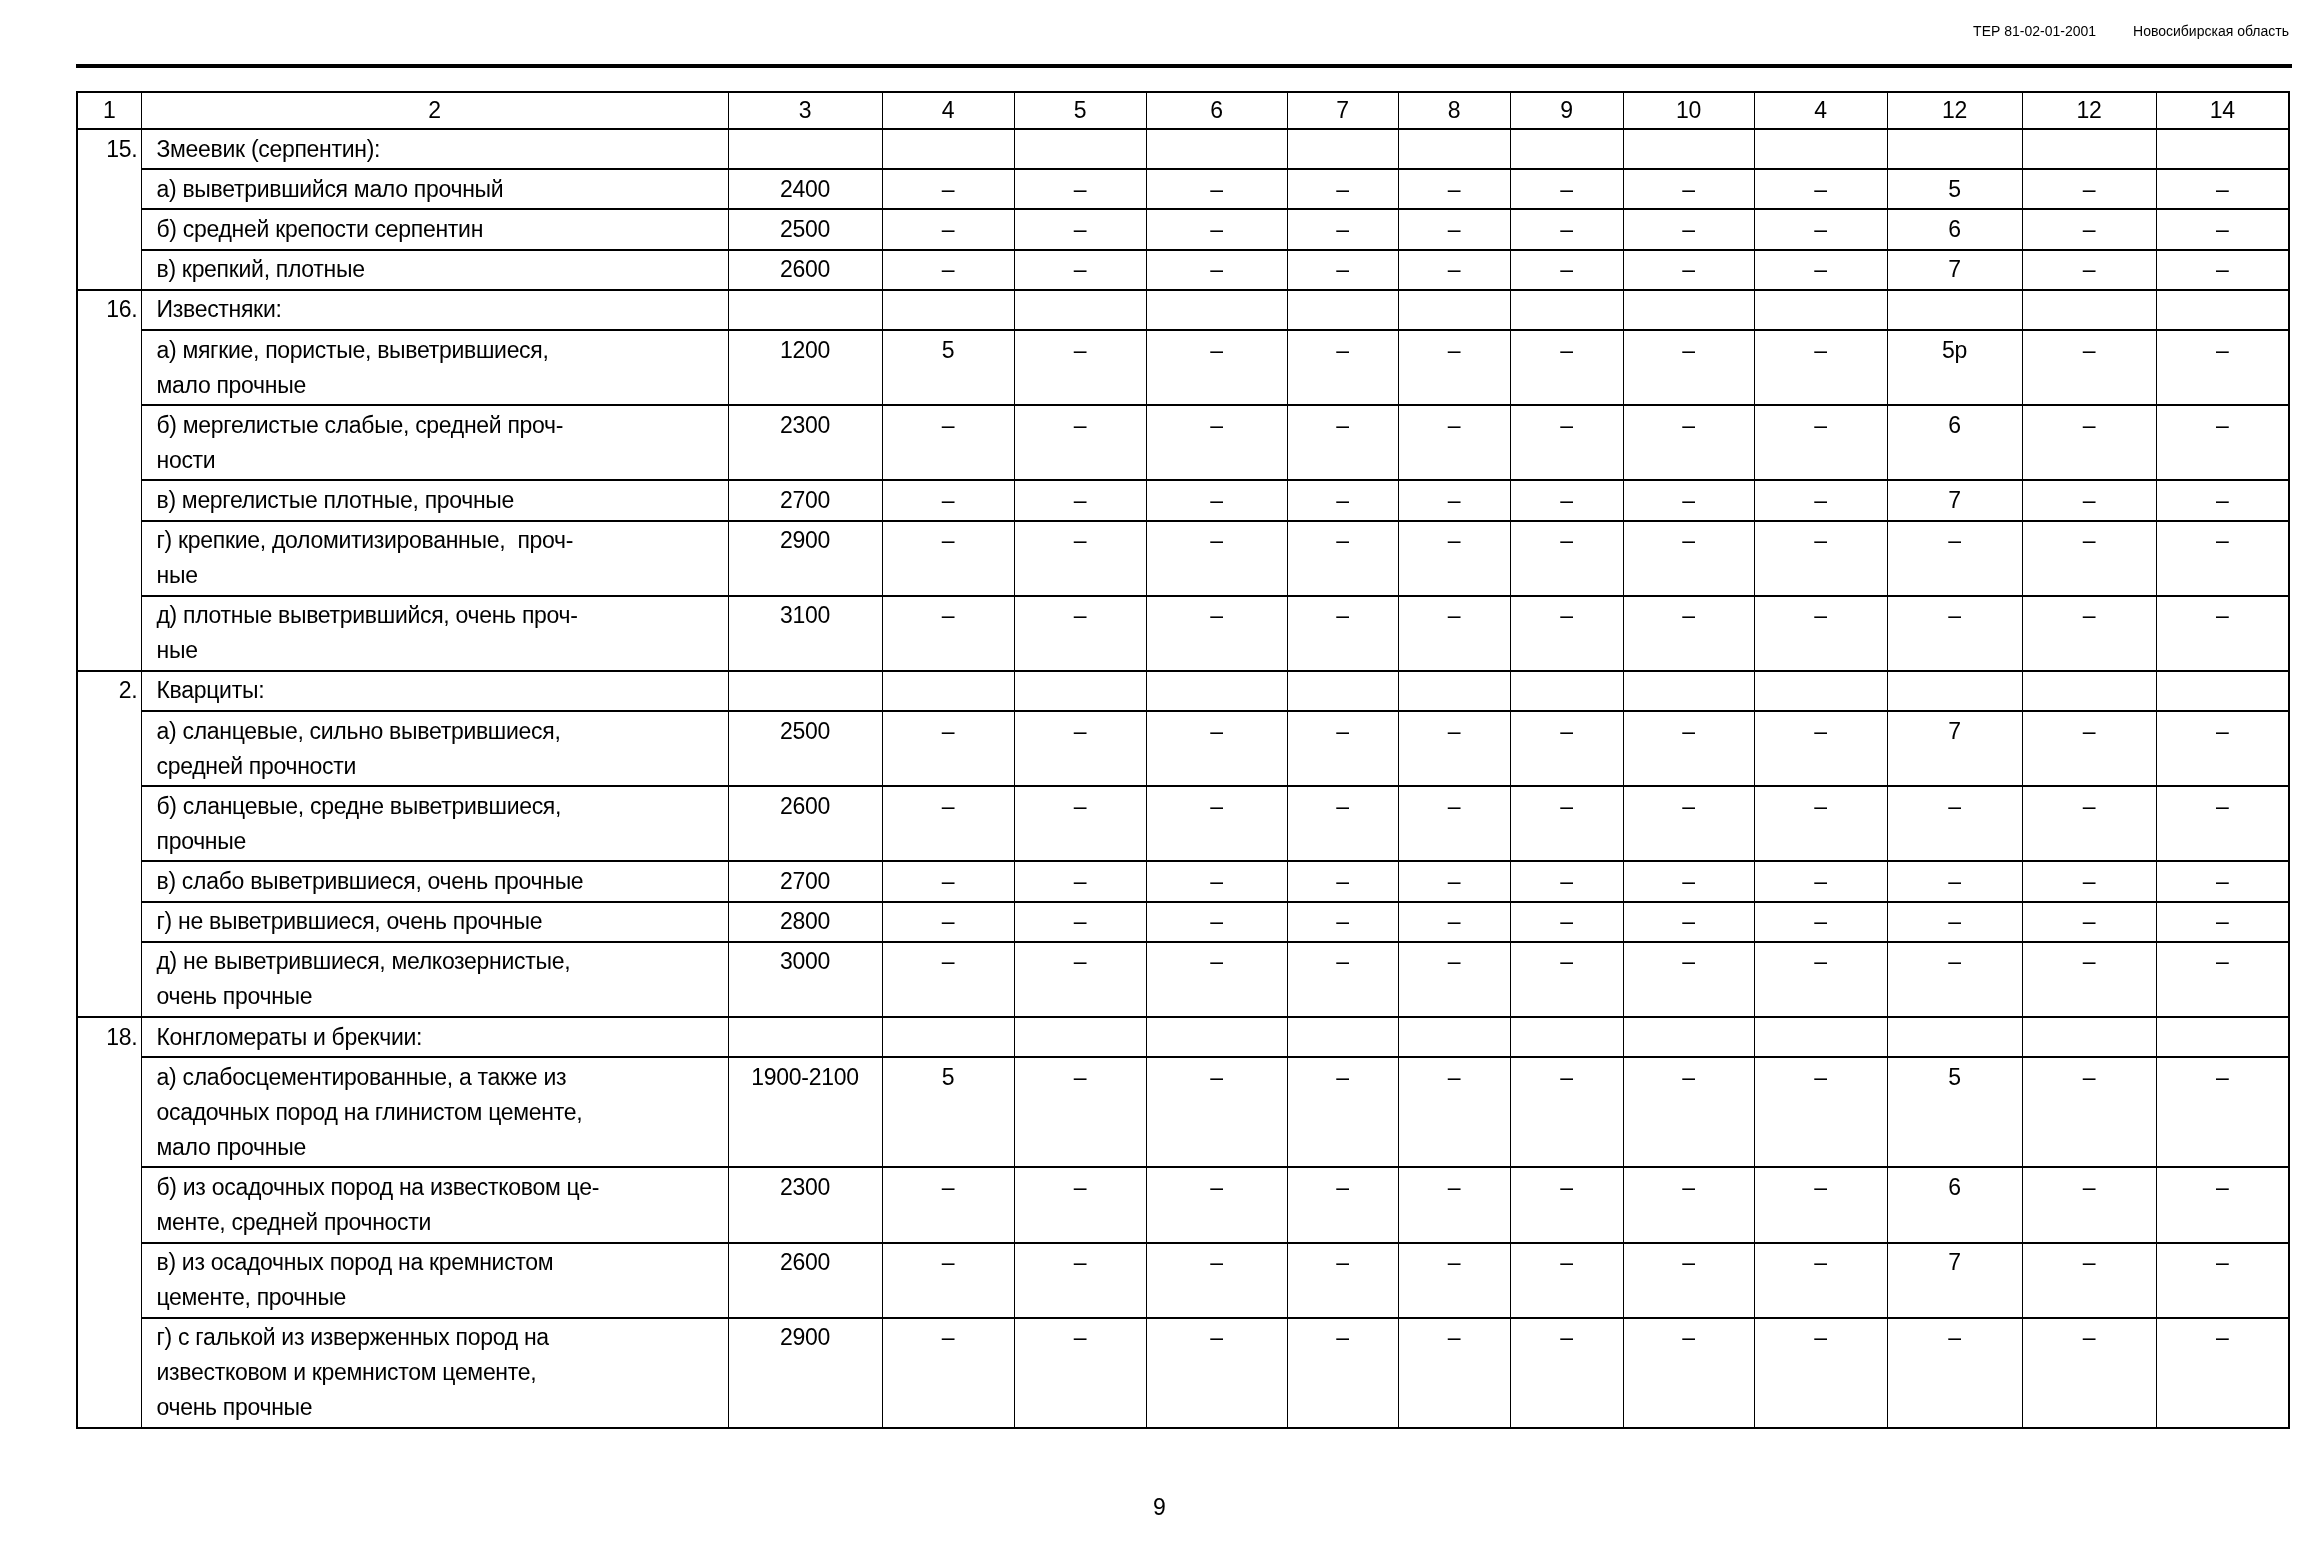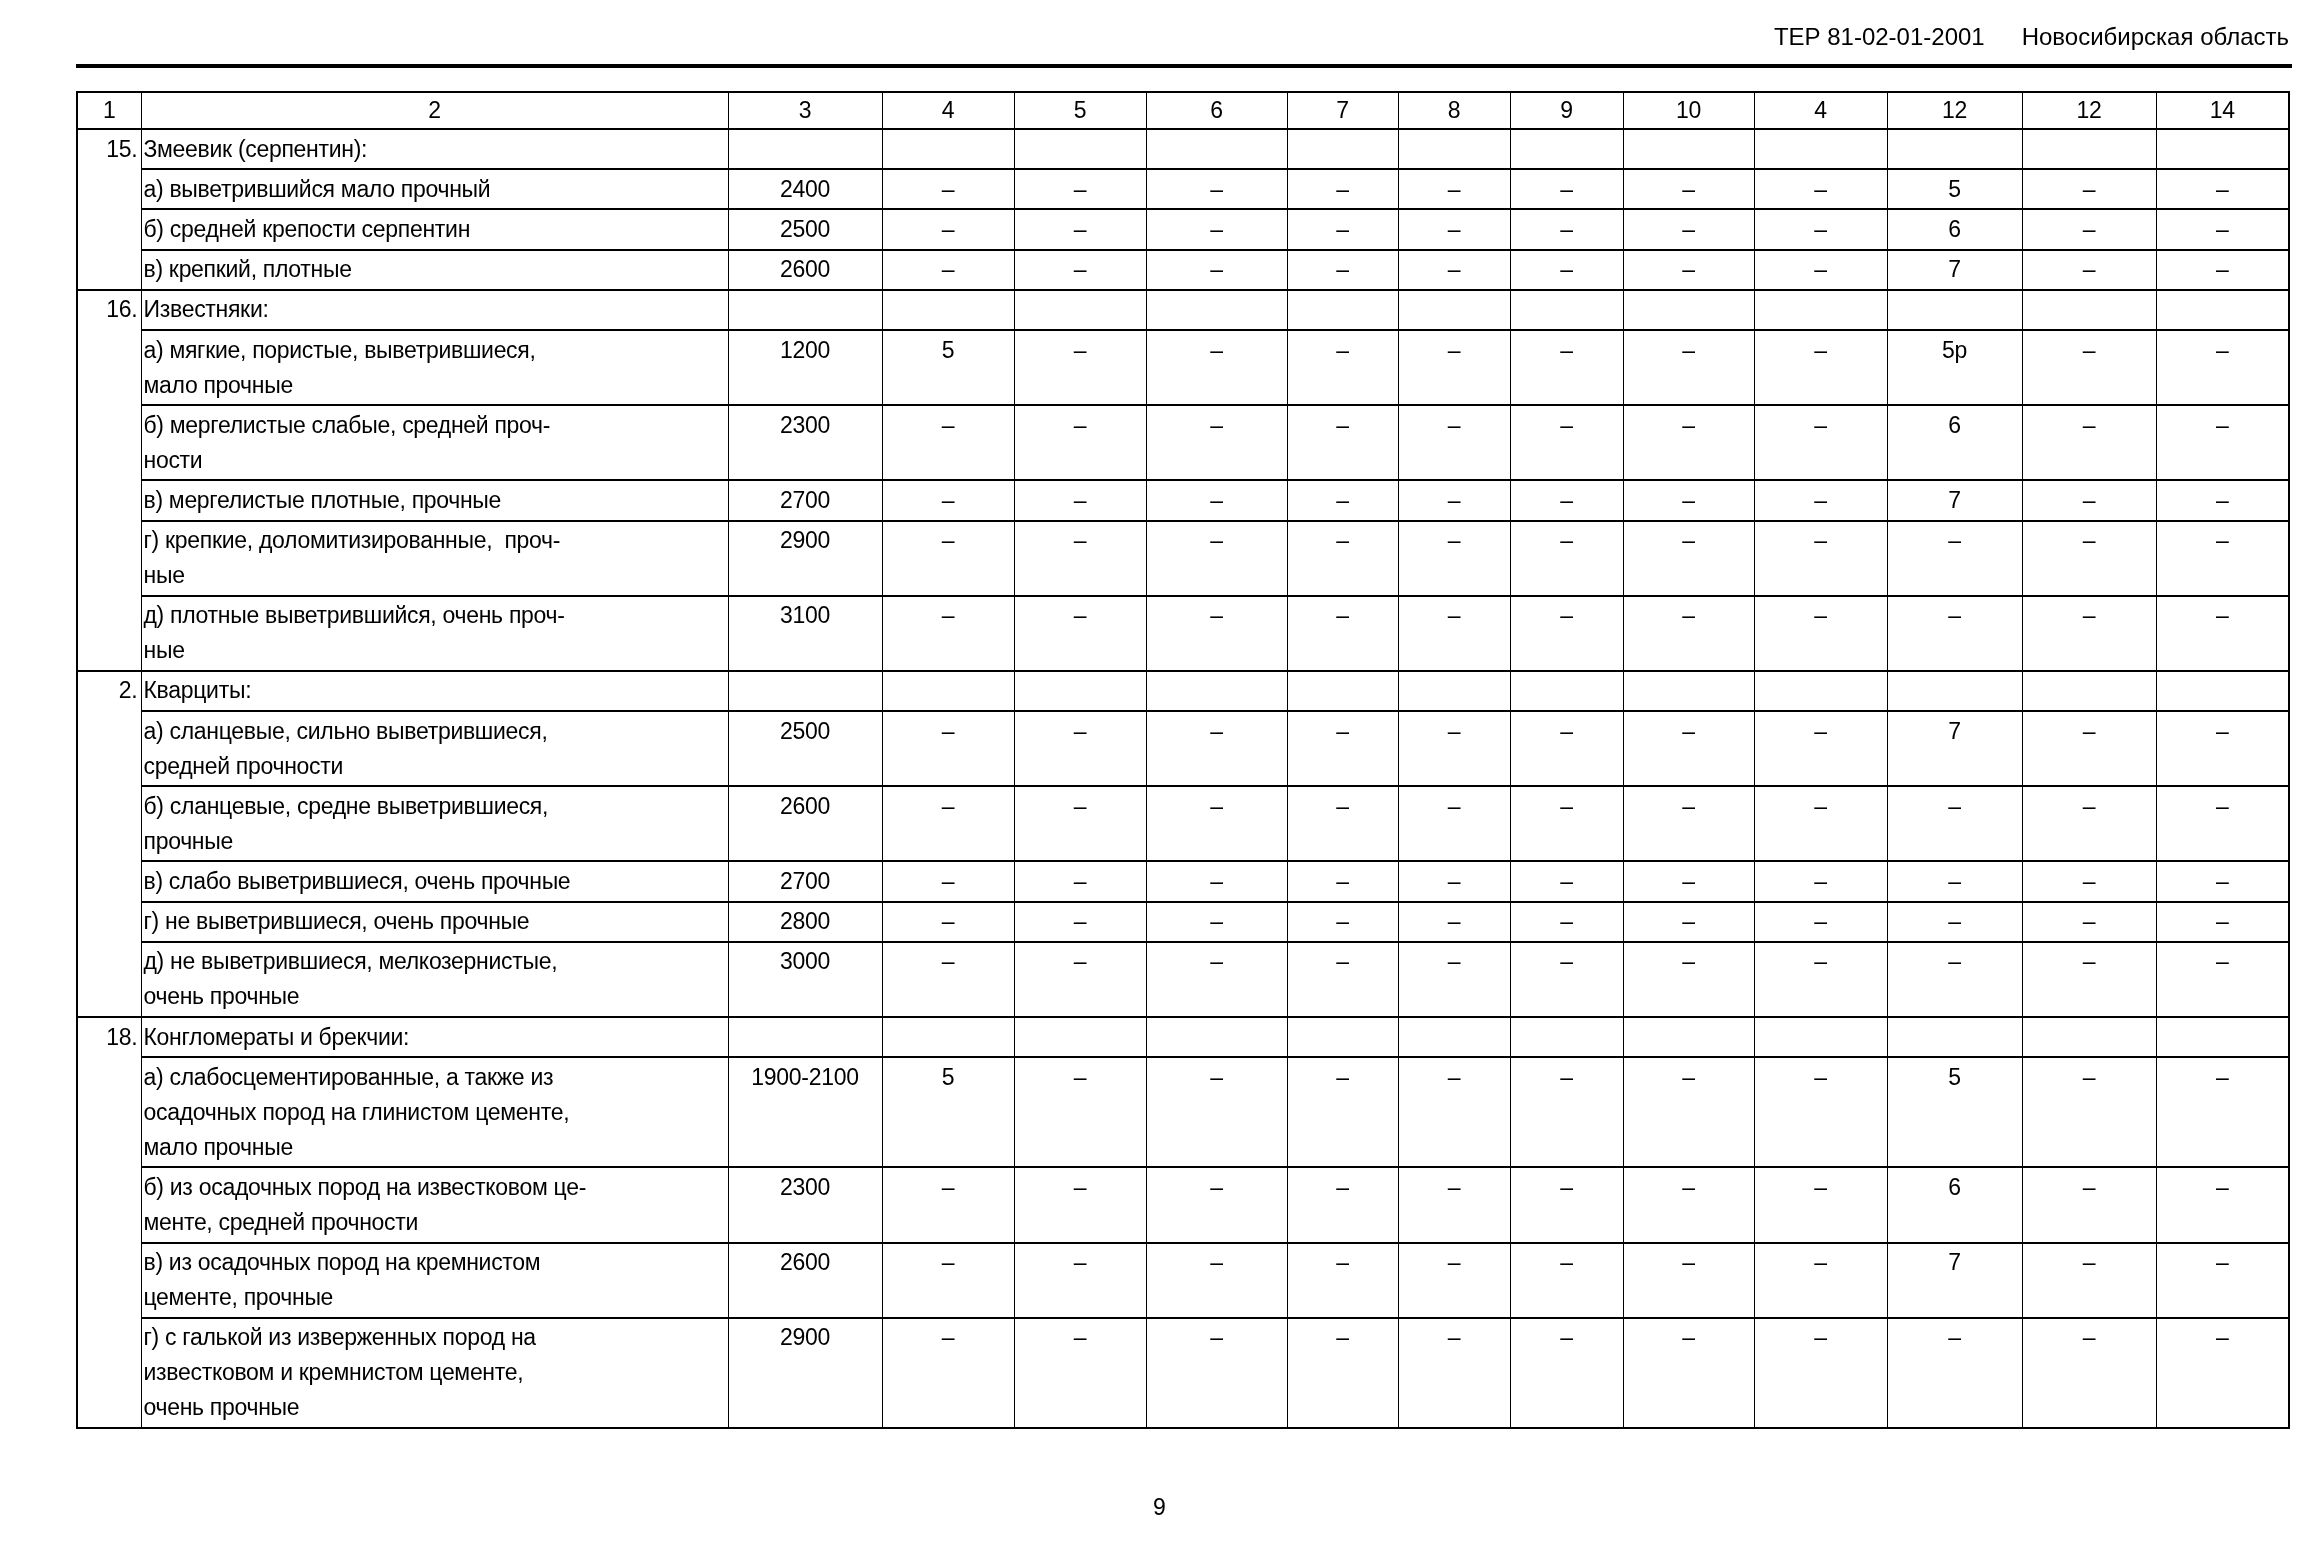--- a/index.html
+++ b/index.html
@@ -4,21 +4,21 @@
 <style>
   html, body { margin: 0; padding: 0; }
   body {
     width: 2319px; height: 1568px;
     background: #ffffff; color: #000;
     font-family: "Liberation Sans", sans-serif;
     position: relative; overflow: hidden;
   }
   .top-header {
     position: absolute; top: 23px; right: 30px;
-    font-size: 24px; white-space: nowrap;
+    font-size: 14px; white-space: nowrap;
   }
   .top-header .region { margin-left: 37px; }
   .top-rule {
     position: absolute; left: 76px; top: 64px;
     width: 2216px; height: 0;
     border-top: 4.7px solid #000;
   }
   table.doc-table {
     position: absolute; left: 76px; top: 91px;
     width: 2210px;
@@ -31,21 +31,21 @@
     border-top-width: 2.6px; border-bottom-width: 2.6px;
     vertical-align: top;
     padding: 1.6px 3.2px;
     overflow: hidden;
   }
   .doc-table th {
     font-weight: 400; text-align: center;
     height: 33px; vertical-align: middle; padding: 0 2.1px;
   }
   .doc-table td.num  { text-align: right; }
-  .doc-table td.name { text-align: left; white-space: pre-line; padding-left: 2px; }
+  .doc-table td.name { text-align: left; white-space: pre-line; padding-left: 15px; }
   .doc-table td.val  { text-align: center; }
   .page-number {
     position: absolute; top: 1494px; left: 0; right: 0;
     text-align: center; font-size: 23px;
   }
 </style>
 </head>
 <body>
 
 <div class="top-header">

